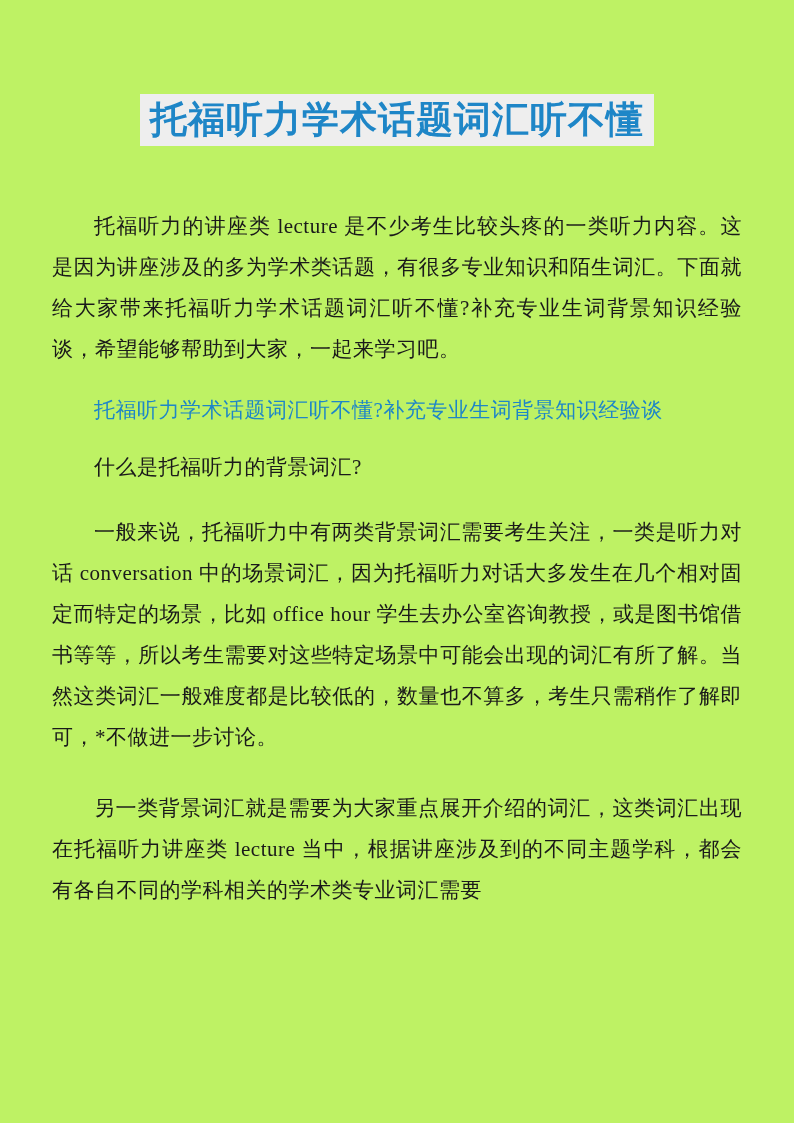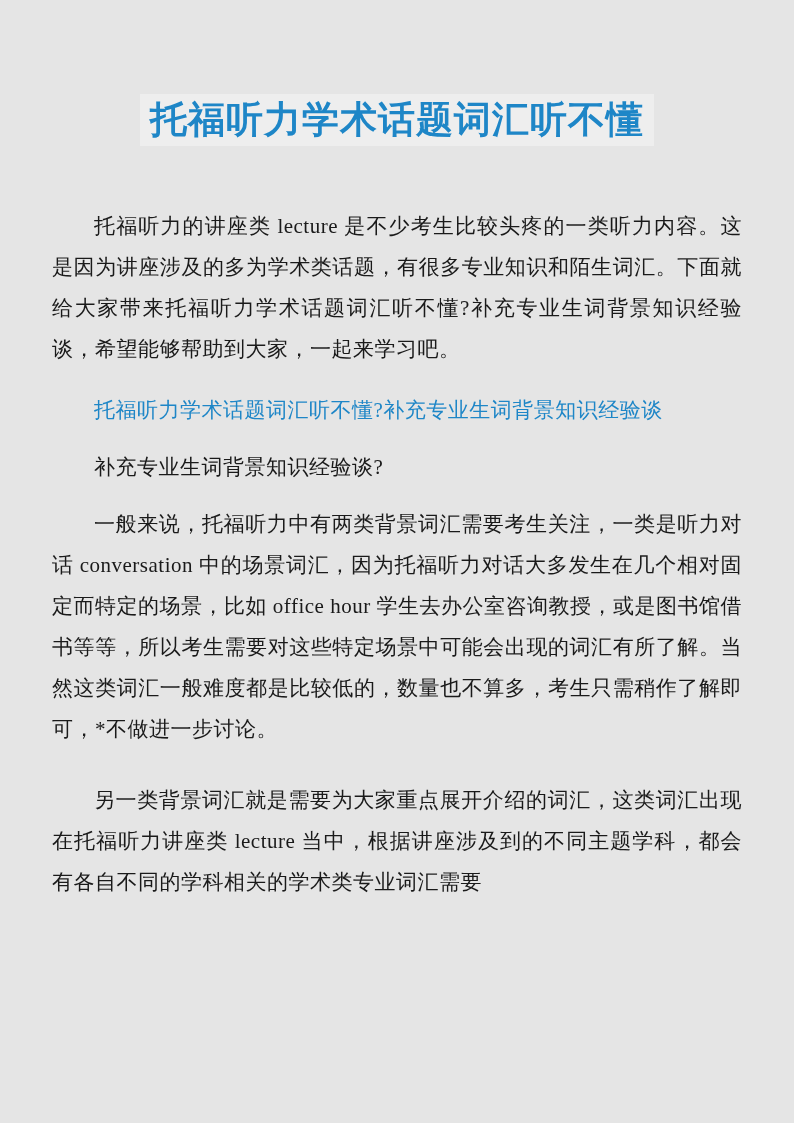--- a/index.html
+++ b/index.html
@@ -4,21 +4,21 @@
 <style>
   html, body {
     margin: 0;
     padding: 0;
     background: #ffffff;
   }
   .page {
     position: relative;
     width: 794px;
     height: 1123px;
-    background: #e5e5e5;
+    background: #bef264;
     overflow: hidden;
     font-family: "Liberation Serif", "DejaVu Serif", serif;
   }
   .title-wrap {
     margin-top: 94px;
     text-align: center;
   }
   .doc-title {
     display: inline-block;
     font-family: "DejaVu Sans", "Liberation Sans", sans-serif;
@@ -43,35 +43,35 @@
     text-indent: 2em;
     letter-spacing: 0.5px;
   }
   .par-intro { margin-top: 60px; }
   .section-heading {
     margin-top: 20px;
     font-weight: normal;
     color: var(--accent, #1e86c7);
   }
   .par-question { margin-top: 16px; }
-  .par-scene { margin-top: 16px; }
+  .par-scene { margin-top: 24px; }
   .par-lecture { margin-top: 30px; }
 </style>
 </head>
 <body>
 
 <div class="page">
   <div class="title-wrap">
     <span class="doc-title">托福听力学术话题词汇听不懂</span>
   </div>
 
   <div class="content">
     <p class="body-par par-intro">托福听力的讲座类 lecture 是不少考生比较头疼的一类听力内容。这是因为讲座涉及的多为学术类话题，有很多专业知识和陌生词汇。下面就给大家带来托福听力学术话题词汇听不懂?补充专业生词背景知识经验谈，希望能够帮助到大家，一起来学习吧。</p>
 
     <p class="body-par section-heading">托福听力学术话题词汇听不懂?补充专业生词背景知识经验谈</p>
 
-    <p class="body-par par-question">补充专业生词背景知识经验谈?</p>
+    <p class="body-par par-question">什么是托福听力的背景词汇?</p>
 
     <p class="body-par par-scene">一般来说，托福听力中有两类背景词汇需要考生关注，一类是听力对话 conversation 中的场景词汇，因为托福听力对话大多发生在几个相对固定而特定的场景，比如 office hour 学生去办公室咨询教授，或是图书馆借书等等，所以考生需要对这些特定场景中可能会出现的词汇有所了解。当然这类词汇一般难度都是比较低的，数量也不算多，考生只需稍作了解即可，*不做进一步讨论。</p>
 
     <p class="body-par par-lecture">另一类背景词汇就是需要为大家重点展开介绍的词汇，这类词汇出现在托福听力讲座类 lecture 当中，根据讲座涉及到的不同主题学科，都会有各自不同的学科相关的学术类专业词汇需要</p>
   </div>
 </div>
 
 </body></html>

